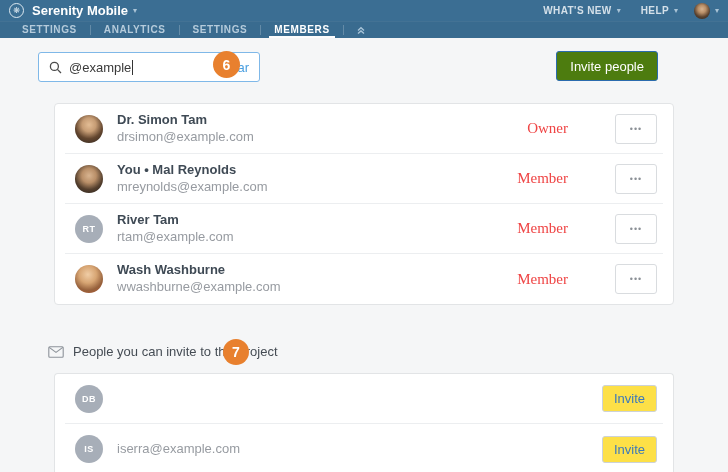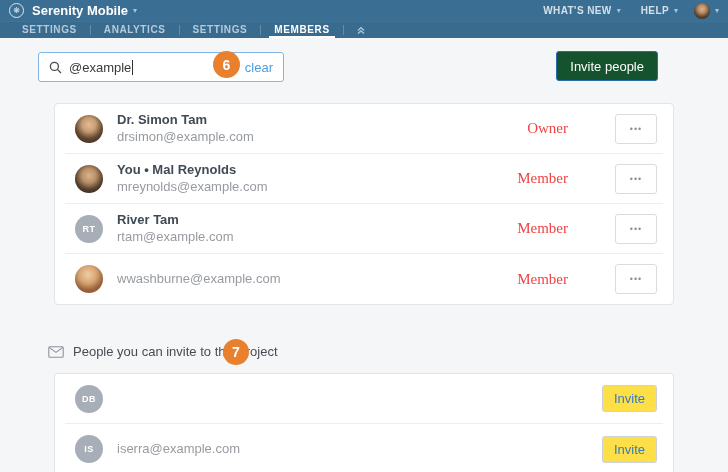--- a/index.html
+++ b/index.html
@@ -21,34 +21,34 @@
   .tabbar { height: 17px; background: #396b8f; display: flex; align-items: stretch; padding-left: 9px; border-top: 1px solid rgba(255,255,255,0.05); }
   .tab { display: flex; align-items: center; padding: 0 5px; margin: 0 8px; color: #b5cbdb;
     font-size: 10px; font-weight: bold; letter-spacing: 0.6px; cursor: pointer; border-bottom: 2px solid transparent; }
   .tab.active { color: #ffffff; border-bottom: 2px solid #fdfdfd; }
   .tab-sep { width: 1px; height: 10px; background: rgba(255,255,255,0.22); align-self: center; }
   .collapse-btn { display: flex; align-items: center; margin-left: 12px; cursor: pointer; }
 
   
   .content { position: relative; height: 434px; background: #f5f6f7; }
 
-  .searchbox { position: absolute; left: 38px; top: 14px; width: 246px; height: 30px;
+  .searchbox { position: absolute; left: 38px; top: 14px; width: 222px; height: 30px;
     background: #fff; border: 1px solid #7fb8e8; border-radius: 3px; display: flex; align-items: center; padding: 0 10px; }
   .search-value { font-size: 13px; color: #3a3a3a; margin-left: 7px; }
   .text-cursor { width: 1px; height: 15px; background: #333; margin-left: 1px; }
   .clear-link { margin-left: auto; font-size: 13px; color: #4a9fe0; cursor: pointer; }
 
   .annotation-badge { position: absolute; width: 27px; height: 27px; border-radius: 50%;
     background: #e8802e; color: #fff; font-size: 14px; font-weight: bold;
     display: flex; align-items: center; justify-content: center; z-index: 3; }
   .badge-search { left: 213px; top: 13px; }
   .badge-invite-section { left: 223px; top: 301px; width: 26px; height: 26px; }
 
   .btn-primary { position: absolute; right: 70px; top: 13px; height: 30px; padding: 0 13px;
-    background: #14532d; border: 1px solid #2a6bae; border-radius: 3px;
+    background: #4d7c0f; border: 1px solid #2a6bae; border-radius: 3px;
     color: #ffffff; font-size: 13px; display: flex; align-items: center; cursor: pointer; }
 
   .card { position: absolute; left: 54px; width: 620px; background: #ffffff;
     border: 1px solid #e2e4e6; border-radius: 4px; }
   .card-members { top: 65px; height: 202px; }
   .card-invitees { top: 335px; height: 160px; border-bottom: none; }
 
   .row { height: 50px; display: flex; align-items: center; margin: 0 10px; border-bottom: 1px solid #eceef0; }
   .row:last-child { border-bottom: none; }
   .avatar { width: 28px; height: 28px; border-radius: 50%; margin-left: 10px; flex: none; }
@@ -156,20 +156,21 @@
         <span class="name">River Tam</span>
         <span class="email">rtam@example.com</span>
       </div>
       <span class="role">Member</span>
       <div class="btn-menu">•••</div>
     </div>
 
     <div class="row">
       <span class="avatar photo-c"></span>
       <div class="person">
+        <span class="name">Wash Washburne</span>
         <span class="email">wwashburne@example.com</span>
       </div>
       <span class="role">Member</span>
       <div class="btn-menu">•••</div>
     </div>
 
   </div>
 
   <div class="section-head">
     <span>

